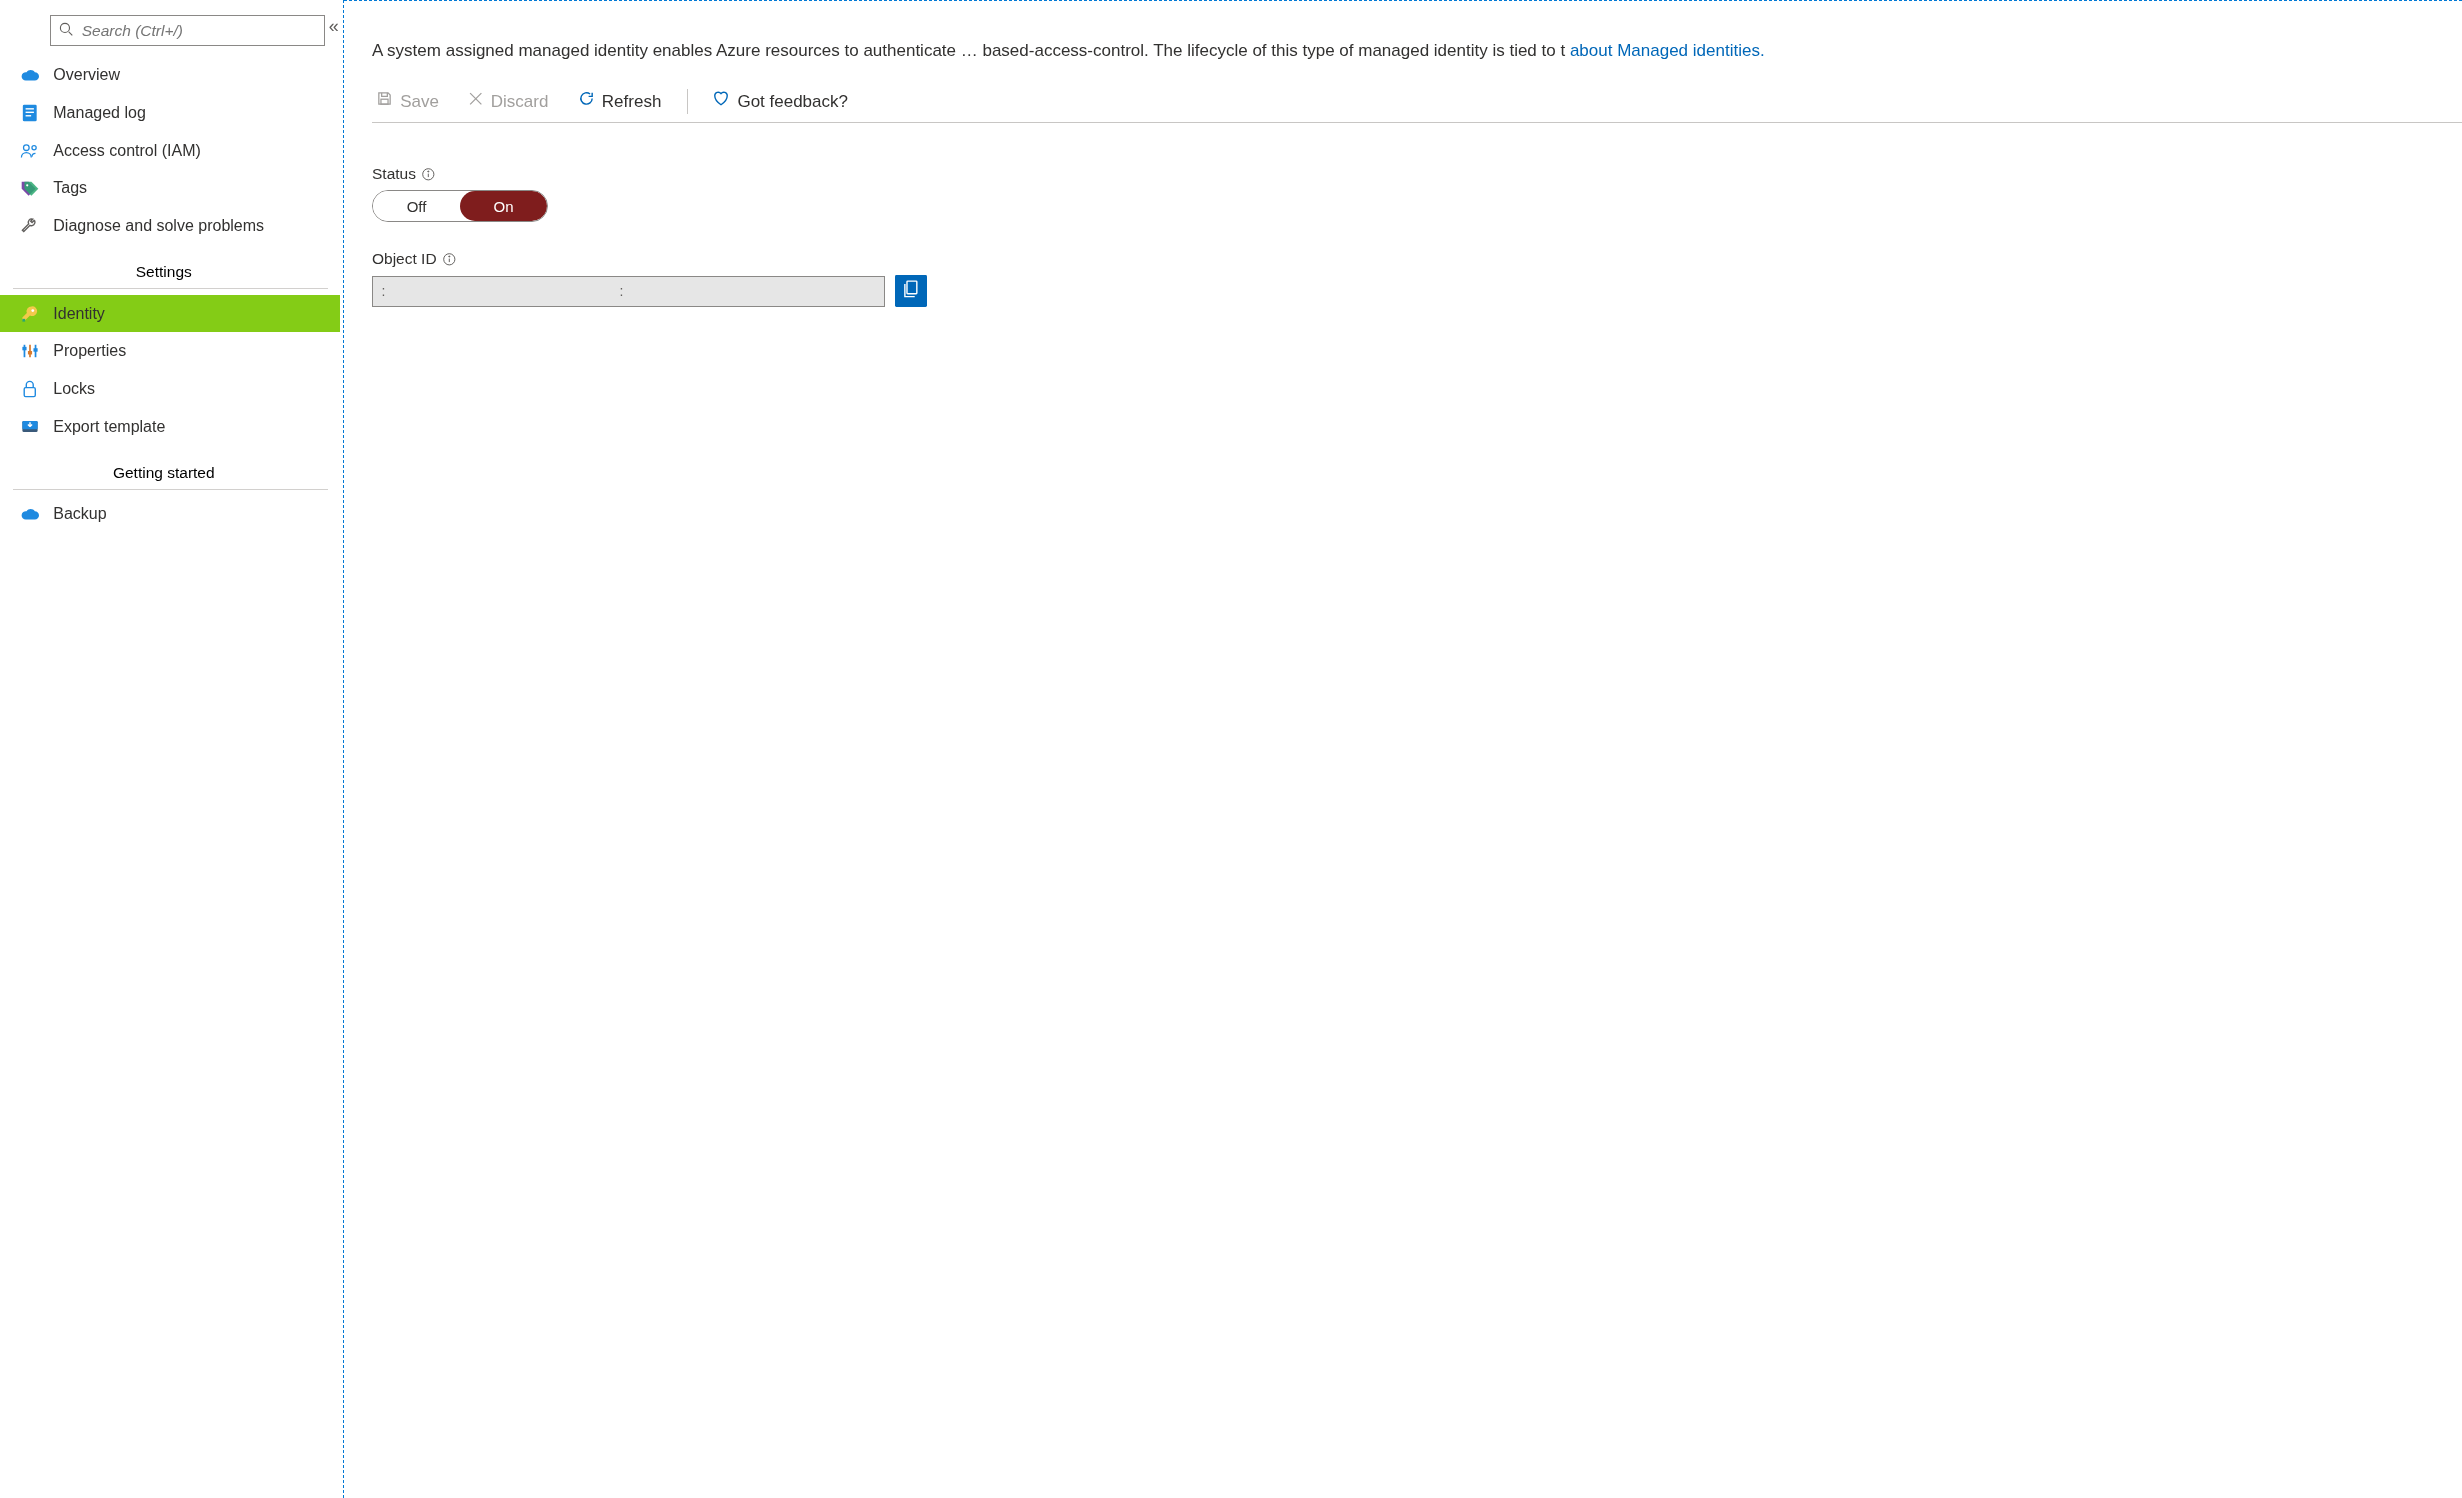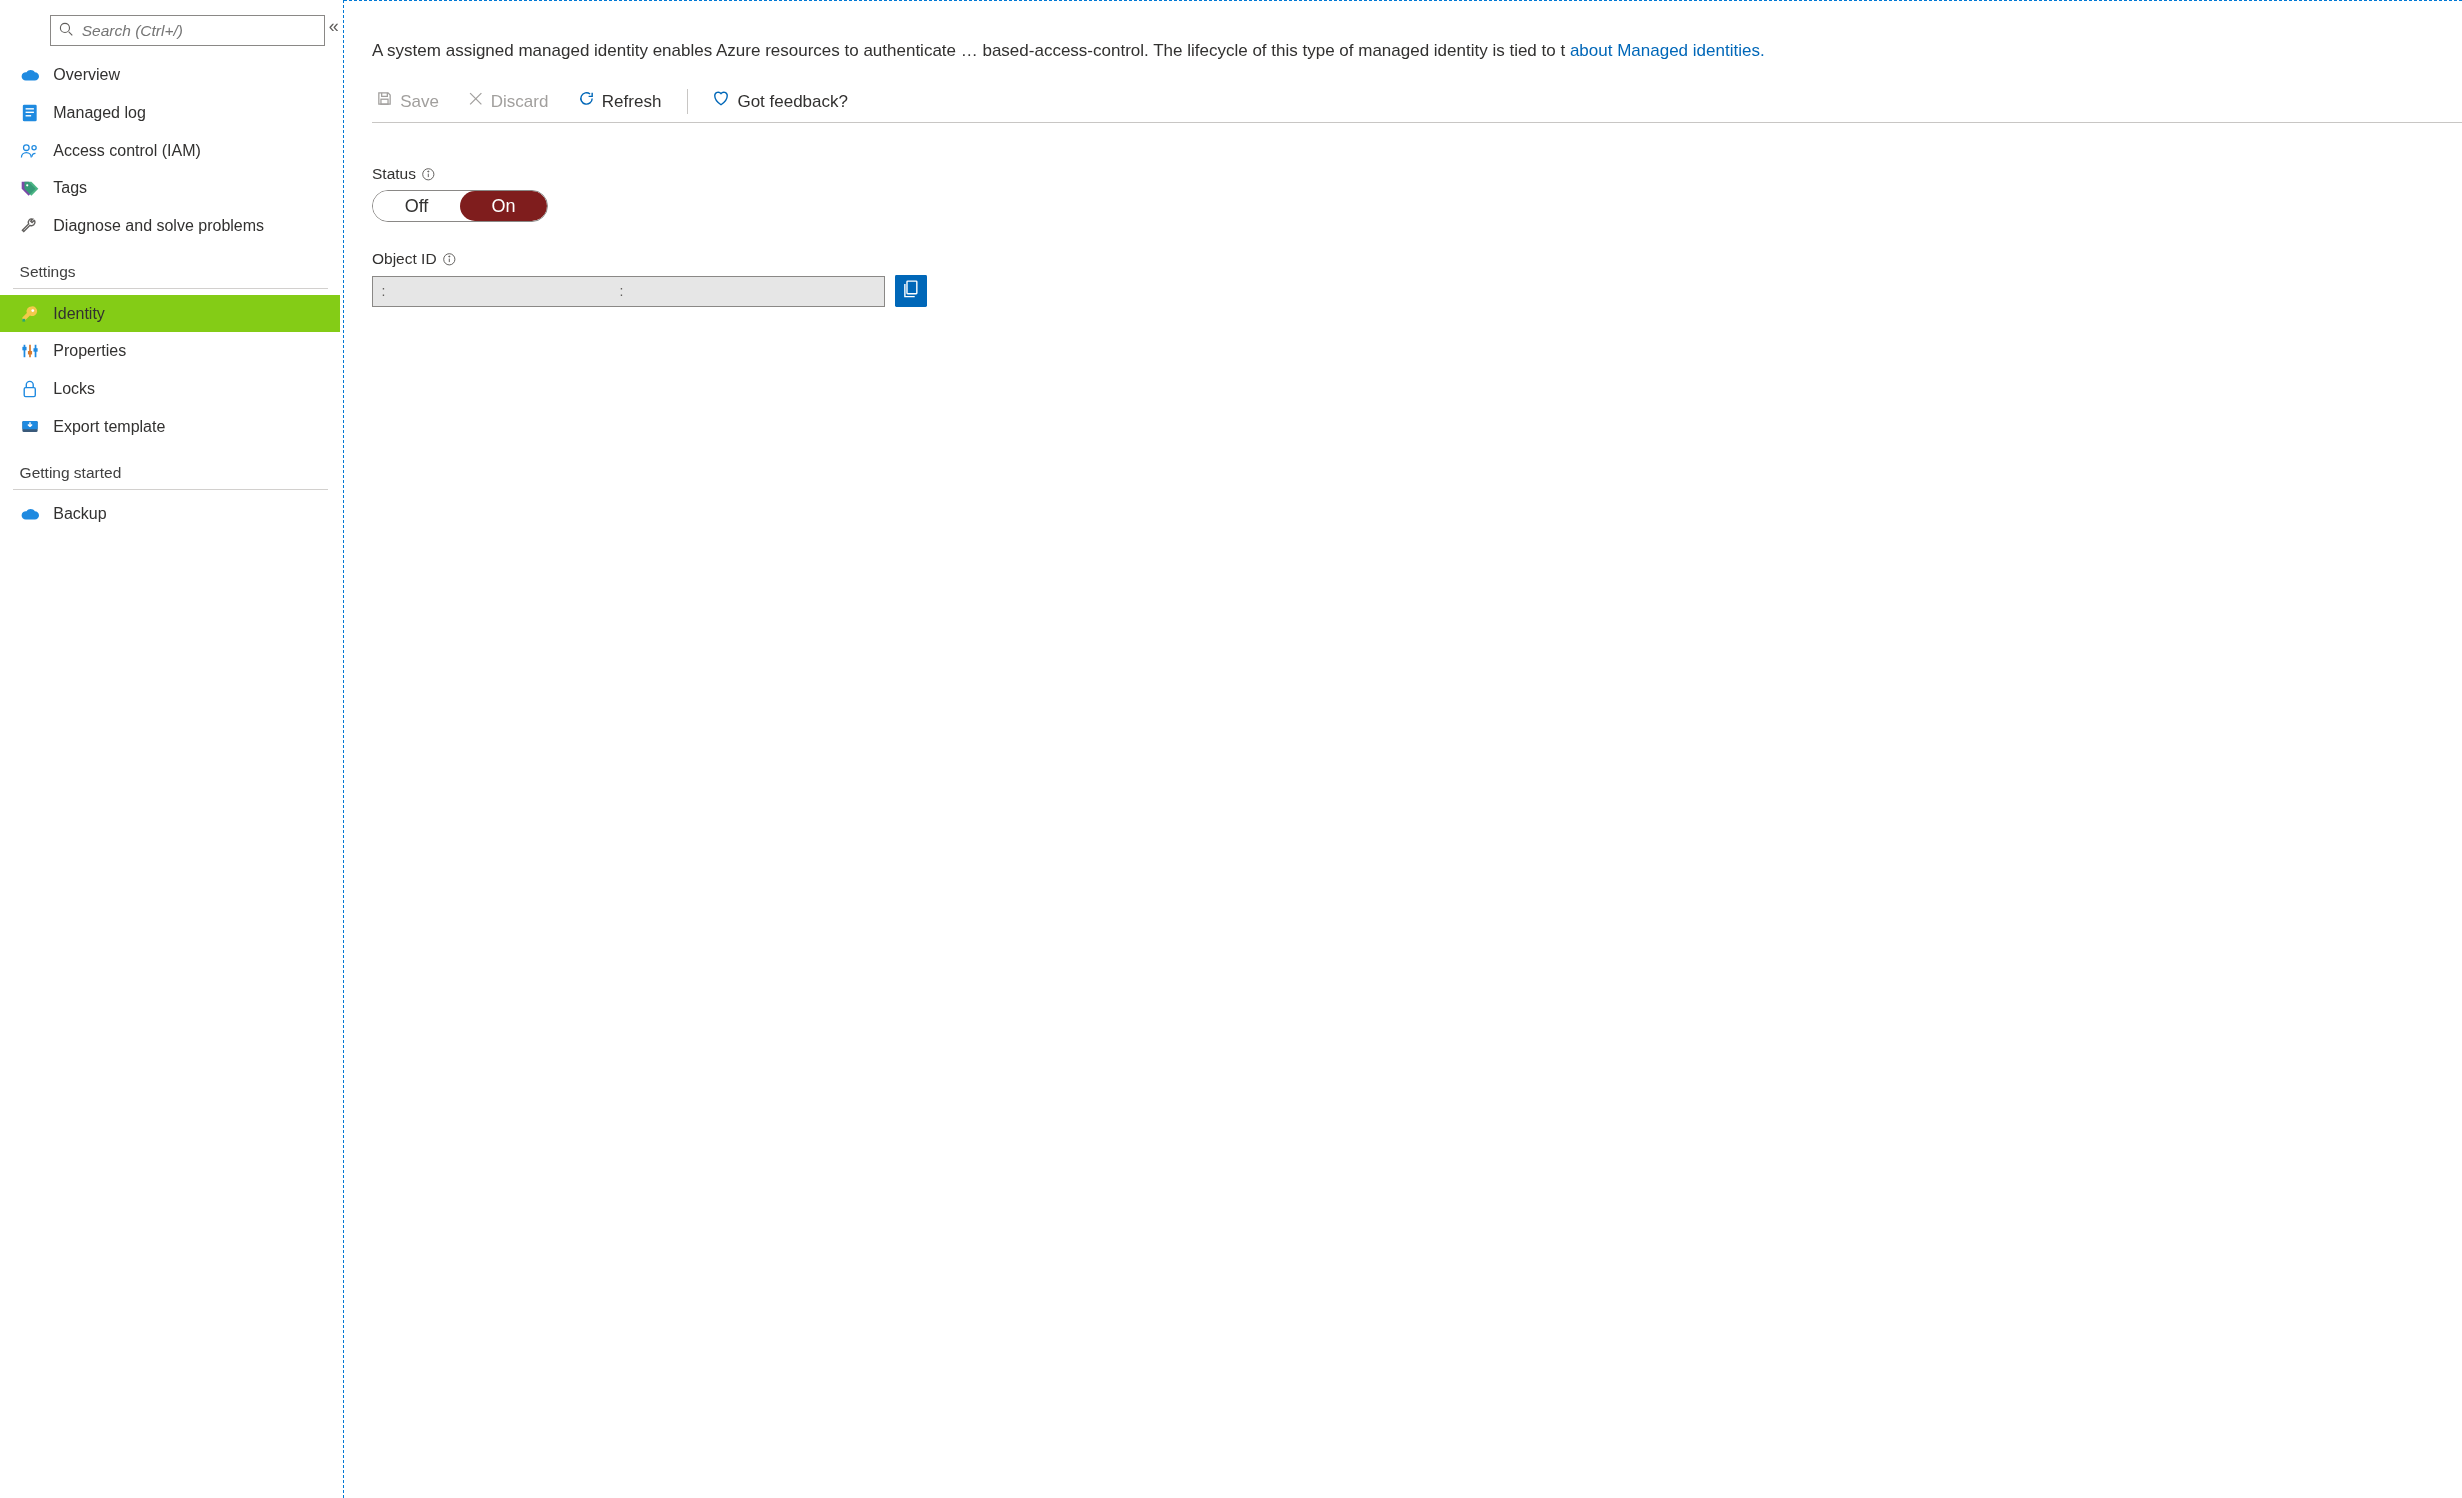--- a/index.html
+++ b/index.html
@@ -80,25 +80,26 @@
     align-items: center;
     justify-content: center;
     flex-shrink: 0;
   }
   .nav-item.selected {
     background: #84cc16;
   }
   .group-header {
     padding: 18px 19.7px 7px 19.7px;
     font-size: 15.5px;
-    color: #404040;
+    color: #000000;
     font-weight: 400;
     border-bottom: 0.7px solid #d2d0ce;
     margin: 0 12.6px 5.6px 12.6px;
     padding-left: 7px;
+    text-align: center;
   }
 
   
   .main {
     flex: 1;
     padding: 17px 0 0 28px;
     border-top: 1.4px dashed #0078d4;
     overflow: hidden;
   }
   .tabs {
@@ -168,21 +169,21 @@
     border: 0.7px solid #8a8886;
     border-radius: 702px;
     overflow: hidden;
     height: 32px;
   }
   .pill-seg {
     width: 87px;
     display: flex;
     align-items: center;
     justify-content: center;
-    font-size: 18px;
+    font-size: 15px;
     cursor: pointer;
     background: #fff;
     color: #323130;
   }
   .pill-seg.on {
     background: #7f1d1d;
     color: #fff;
     border-radius: 702px;
   }
 

